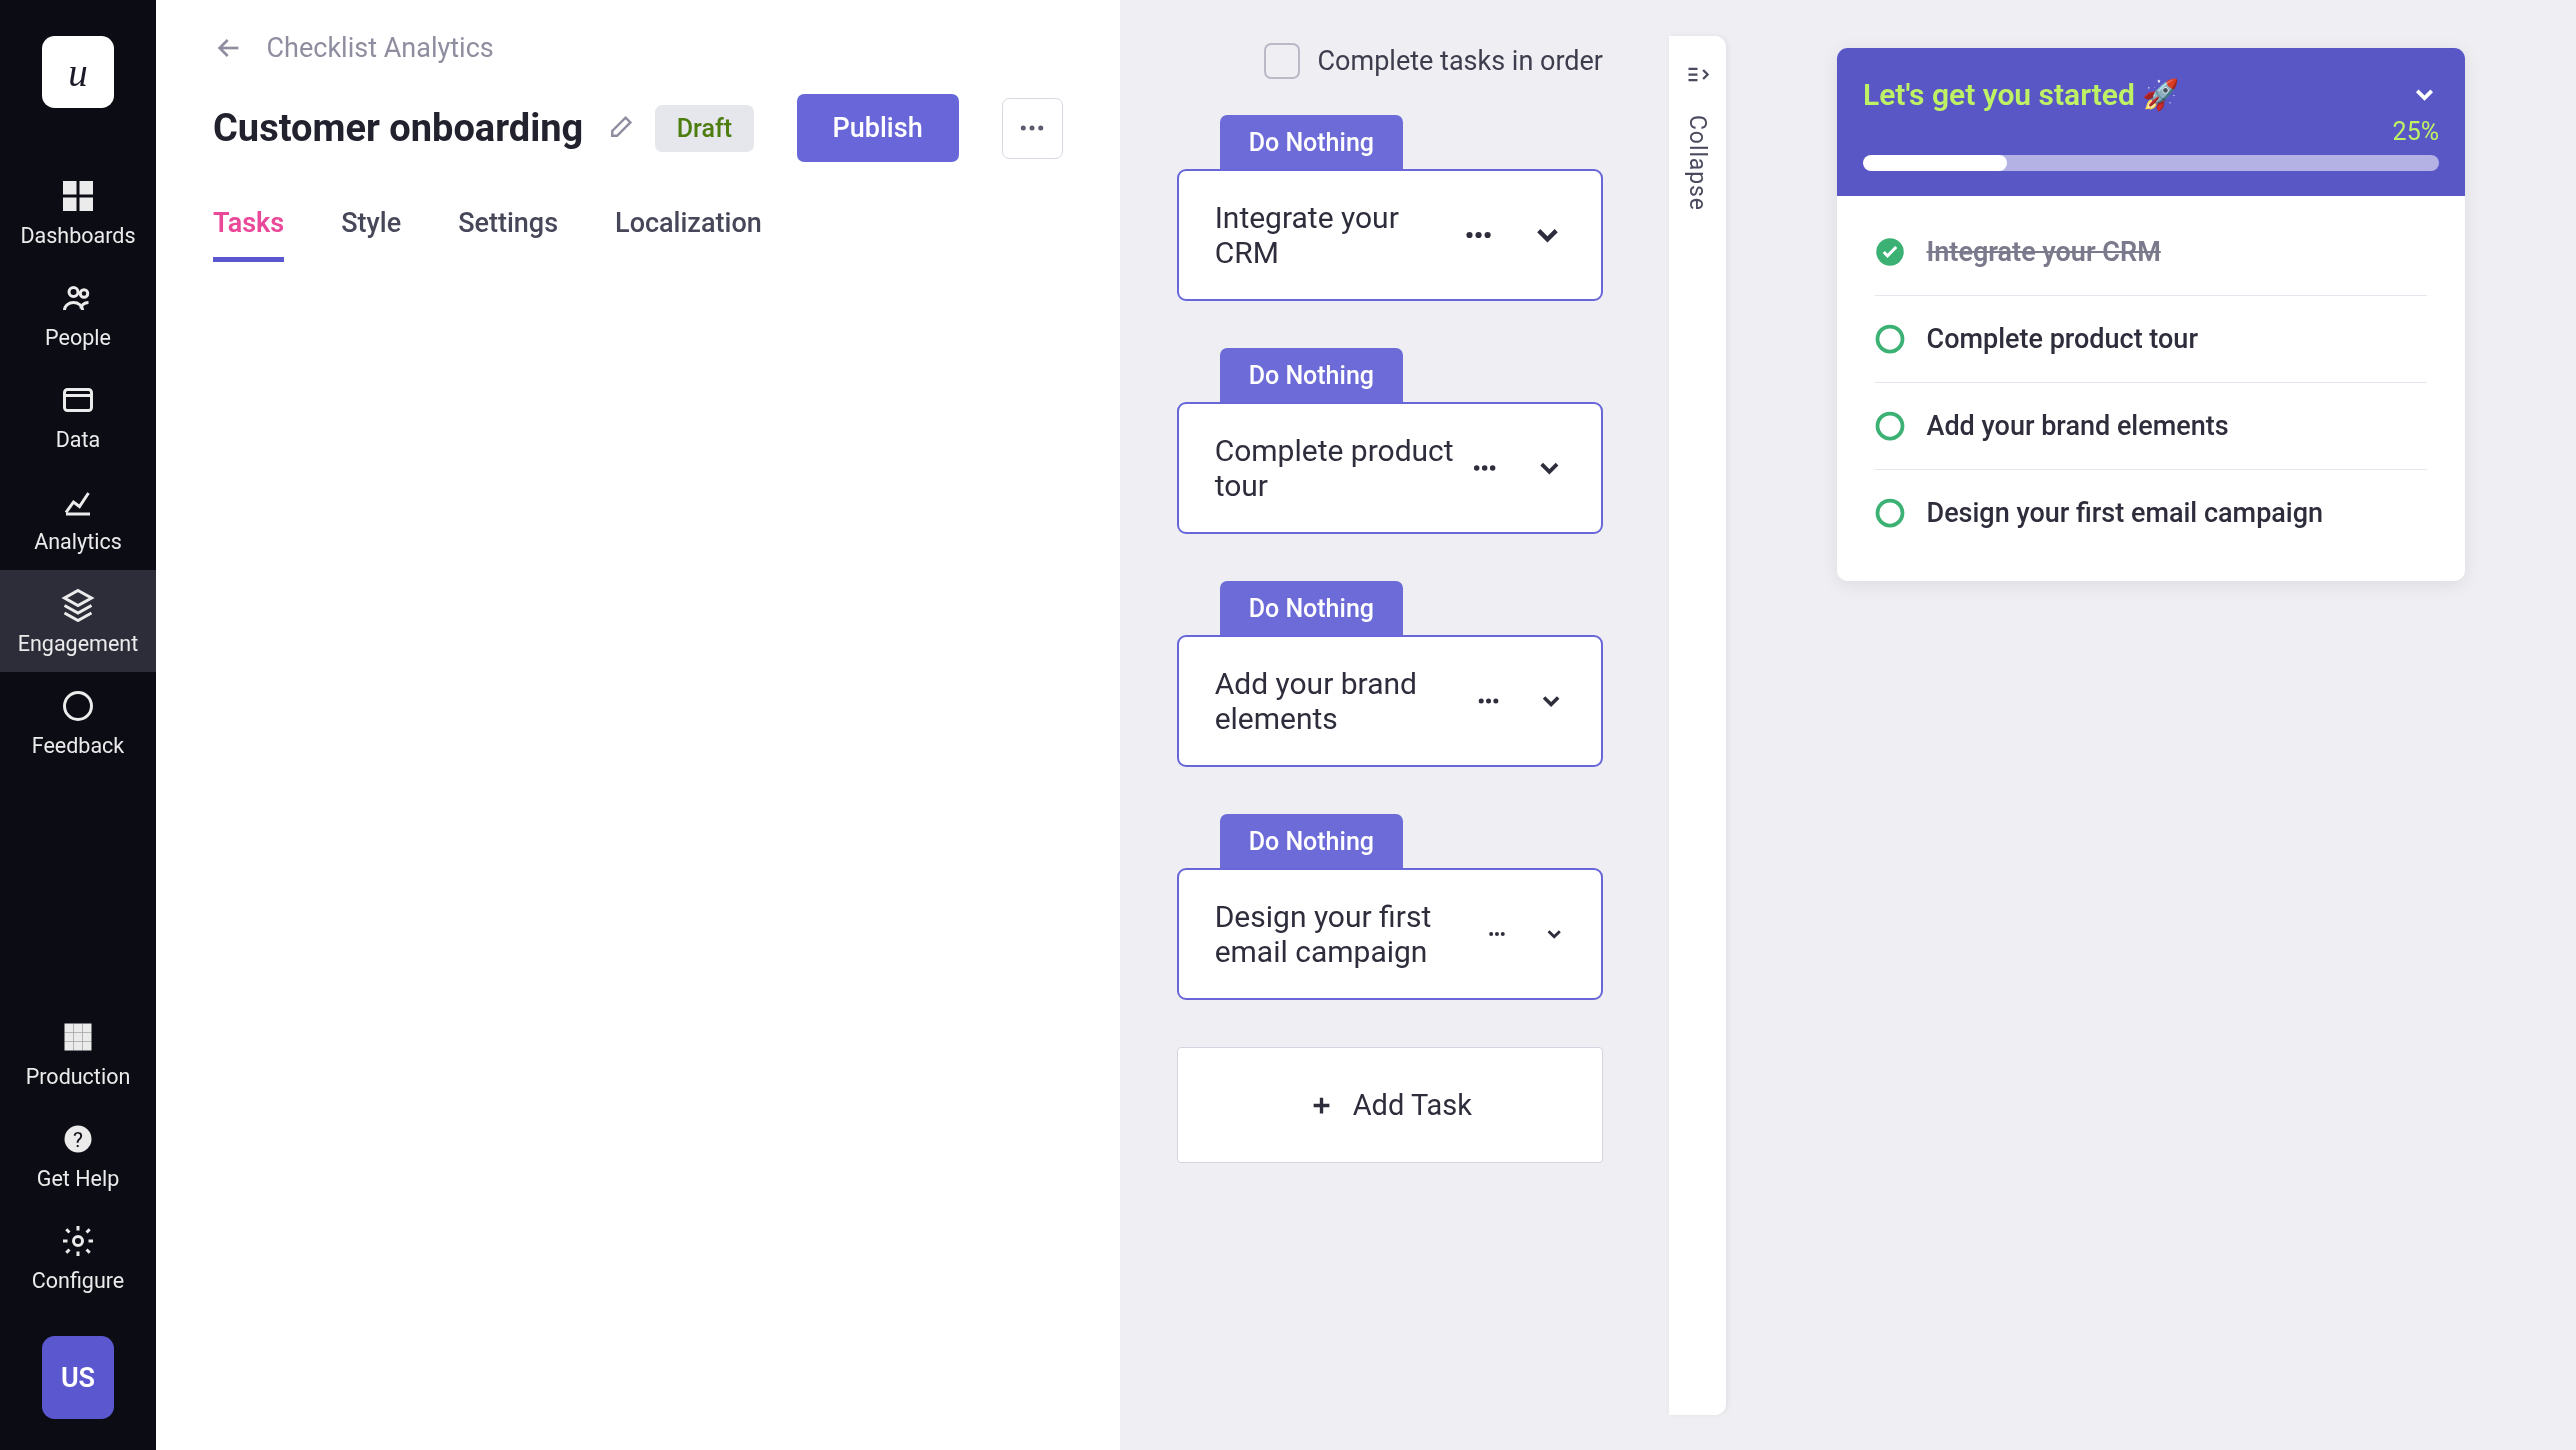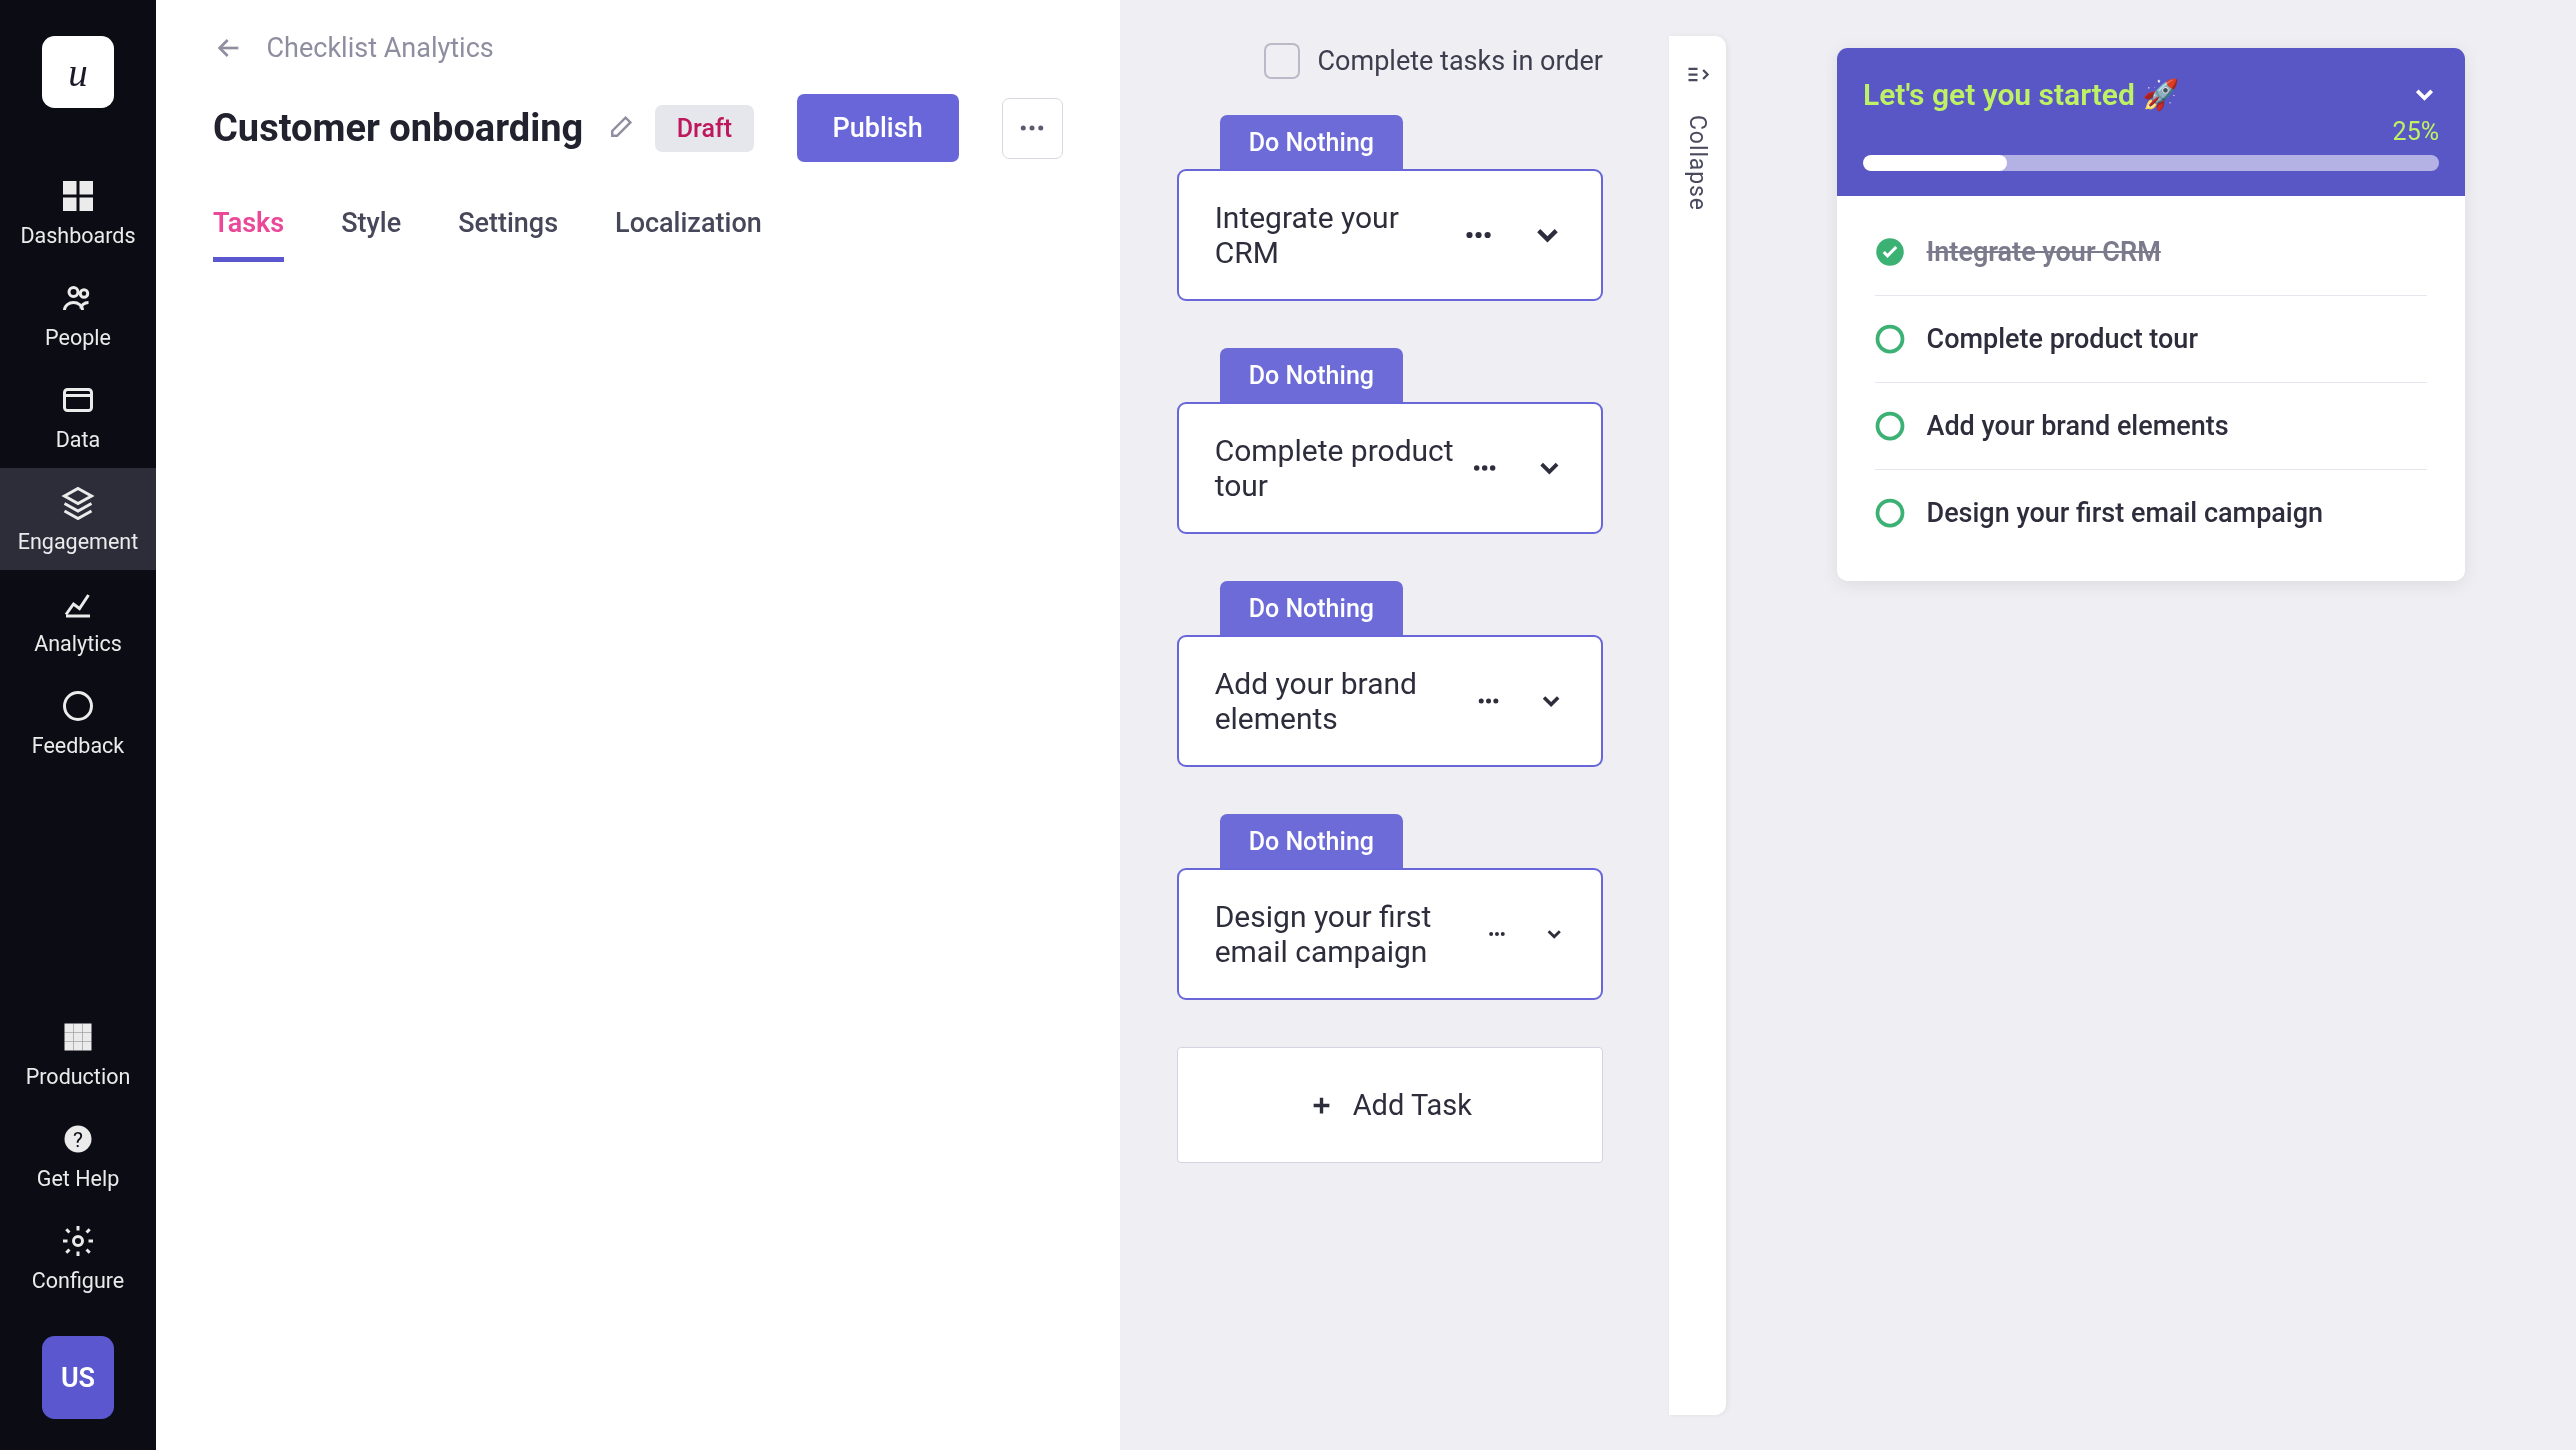--- a/index.html
+++ b/index.html
@@ -16,21 +16,21 @@
 .avatar { width: 72px; height: 83px; border-radius: 12.5px; background: #5a57cf; color: #fff; display: flex; align-items: center; justify-content: center; font-size: 27px; font-weight: 600; margin: 27px 0 32px; }
 
 
 .main { flex: 1; display: flex; flex-direction: row; }
 .header-area { padding: 32px 57px 0 57px; border-bottom: 1.8px solid #e7e7ee; }
 .breadcrumb { display: flex; align-items: center; gap: 21.5px; color: #8e8ea0; font-size: 27px; margin-bottom: 30px; }
 .back-arrow { width: 32px; height: 32px; stroke: #8e8ea0; stroke-width: 2; fill: none; cursor: pointer; }
 .title-row { display: flex; align-items: center; gap: 21.5px; }
 .page-title { font-size: 38px; font-weight: 700; color: #22222e; }
 .edit-icon { width: 29px; height: 29px; stroke: #8e8ea0; fill: none; stroke-width: 2; cursor: pointer; }
-.status-chip { background: #e6e6ed; color: #be185d; padding: 9px 21.5px; border-radius: 7.2px; font-size: 25px; font-weight: 500; }
+.status-chip { background: #e6e6ed; color: #4d7c0f; padding: 9px 21.5px; border-radius: 7.2px; font-size: 25px; font-weight: 500; }
 .title-spacer { flex: 1; }
 .publish-btn { background: #6866d8; color: #fff; border: none; padding: 18px 36px; border-radius: 7.2px; font-size: 27px; font-weight: 500; cursor: pointer; }
 .more-btn { width: 61px; height: 61px; border: 1.8px solid #d8d8e2; border-radius: 7.2px; display: flex; align-items: center; justify-content: center; margin-left: 21.5px; cursor: pointer; }
 .more-btn svg { width: 30px; height: 30px; fill: #5b5b70; }
 .tabs { display: flex; gap: 57px; margin-top: 45px; }
 .tab { font-size: 27px; color: #47475a; padding-bottom: 18px; cursor: pointer; border-bottom: 5.4px solid transparent; font-weight: 500; }
 .tab.active { color: #ec4899; border-bottom-color: #5a57cf; font-weight: 600; }
 
 
 .body-area { flex: 1; display: flex; background: #eeeef3; overflow: hidden; }
@@ -102,34 +102,34 @@
       </svg>
     <span>People</span>
   </div>
   <div class="nav-item">
     <svg viewBox="0 0 24 24">
         <rect x="3" y="5" width="18" height="14" rx="2"></rect>
         <path d="M3 9h18"></path>
       </svg>
     <span>Data</span>
   </div>
+  <div class="nav-item">
+    <svg viewBox="0 0 24 24">
+        <path d="M4 19l5-7 4 3 6-9"></path>
+        <path d="M4 20h16"></path>
+      </svg>
+    <span>Analytics</span>
+  </div>
   <div class="nav-item active">
     <svg viewBox="0 0 24 24">
         <path d="M12 3l9 5-9 5-9-5 9-5z"></path>
         <path d="M3 13l9 5 9-5"></path>
         <path d="M3 18l9 5 9-5"></path>
       </svg>
     <span>Engagement</span>
-  </div>
-  <div class="nav-item">
-    <svg viewBox="0 0 24 24">
-        <path d="M4 19l5-7 4 3 6-9"></path>
-        <path d="M4 20h16"></path>
-      </svg>
-    <span>Analytics</span>
   </div>
   <div class="nav-item">
     <svg viewBox="0 0 24 24">
         <circle cx="12" cy="12" r="9"></circle>
         <path d="M8 12h.01M12 12h.01M16 12h.01"></path>
       </svg>
     <span>Feedback</span>
   </div>
 
   <div class="sidebar-spacer"></div>

